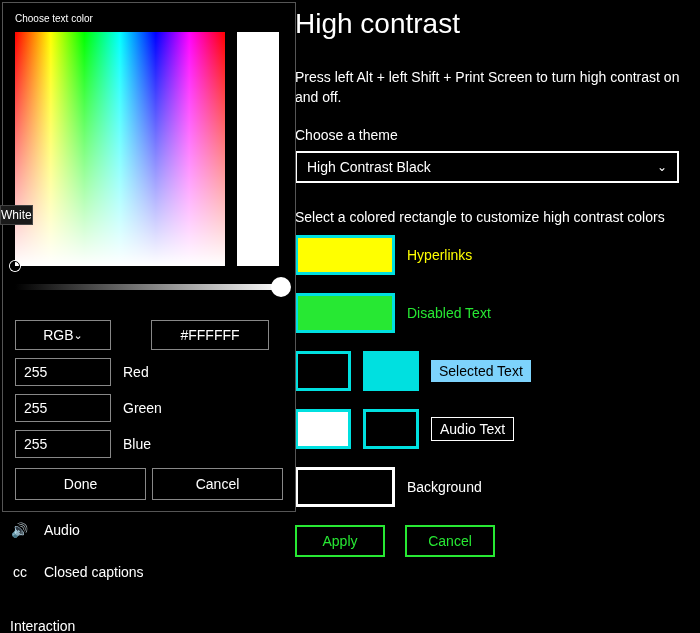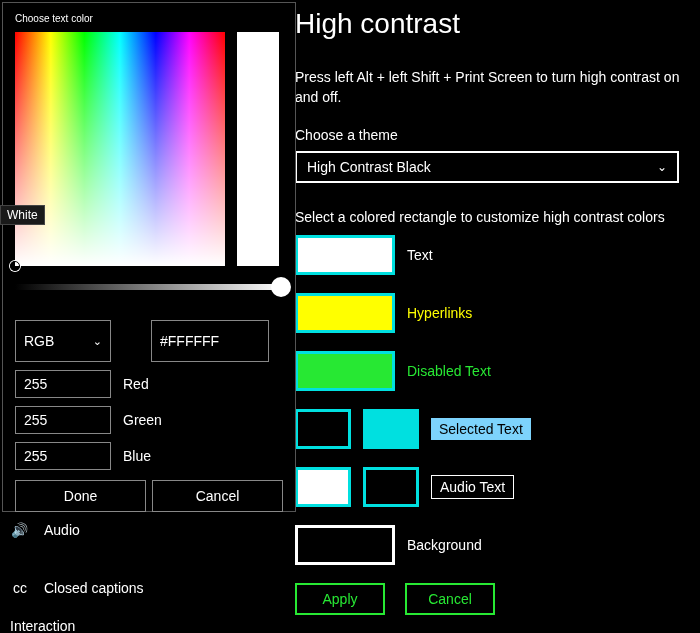--- a/index.html
+++ b/index.html
@@ -102,21 +102,21 @@
     width: 20px; display:inline-block; text-align:center;
     font-size: 14px;
   }
   
   .tooltip {
     position: absolute;
     left: 0; top: 205px;
     background: #1a1a1a;
     border: 1px solid #444;
     font-size: 12px;
-    padding: 2px 6px;
+    padding: 2px 0;
     z-index: 50;
   }
   
   .dialog {
     position: absolute;
     left: 2px; top: 2px;
     width: 294px;
     height: 510px;
     background: #000;
     border: 1px solid #555;
@@ -170,25 +170,25 @@
   .value-thumb {
     position:absolute; right:-8px; top:-7px;
     width:20px; height:20px;
     background:#fff; border-radius:50%;
   }
   .rgb-row {
     display:flex; gap:40px; margin-bottom:8px;
   }
   .select-box, .hex-box {
     border:1px solid #888;
-    height:42px;
+    height:30px;
     display:flex; align-items:center;
     padding:0 8px;
     width:96px;
-    justify-content:space-between;
+    justify-content:center;
     cursor:pointer;
   }
   .hex-box { width:118px; cursor:text; }
   .comp-row {
     display:flex; align-items:center; gap:12px;
     margin-bottom:8px;
   }
   .comp-input {
     border:1px solid #888;
     height:28px; width:96px;
@@ -218,24 +218,20 @@
   <div class="sublabel">Choose a theme</div>
   <div class="theme-select">
     <span>High Contrast Black</span>
     <span class="chev">⌄</span>
   </div>
 
   <div class="sublabel">Select a colored rectangle to customize high contrast colors</div>
 
   <div class="swatch-rows">
 
-    <div class="swatch-row">
-      <div class="swatch" style="background:#ffffff;border-color:#00e0e0"></div>
-      <span class="swatch-label">Text</span>
-    </div>
 
     <div class="swatch-row">
       <div class="swatch" style="background:#ffff00;border-color:#00e0e0"></div>
       <span class="swatch-label" style="color:#ffff00">Hyperlinks</span>
     </div>
 
     <div class="swatch-row">
       <div class="swatch" style="background:#27e833;border-color:#00e0e0"></div>
       <span class="swatch-label" style="color:#27e833">Disabled Text</span>
     </div>
@@ -265,21 +261,21 @@
     <div class="action-btn" style="border:2px solid #27e833;color:#27e833">
       <span>Cancel</span>
     </div>
   </div>
 </div>
 
 <div class="sidebar-frag" style="top:512px">
   <span class="ic">🔊</span>
   <span>Audio</span>
 </div>
-<div class="sidebar-frag" style="top:570px">
+<div class="sidebar-frag" style="top:554px">
   <span class="ic">cc</span>
   <span>Closed captions</span>
 </div>
 <div class="sidebar-frag" style="top:608px">
   <span>Interaction</span>
 </div>
 
 <div class="tooltip">White</div>
 
 <div class="dialog">

